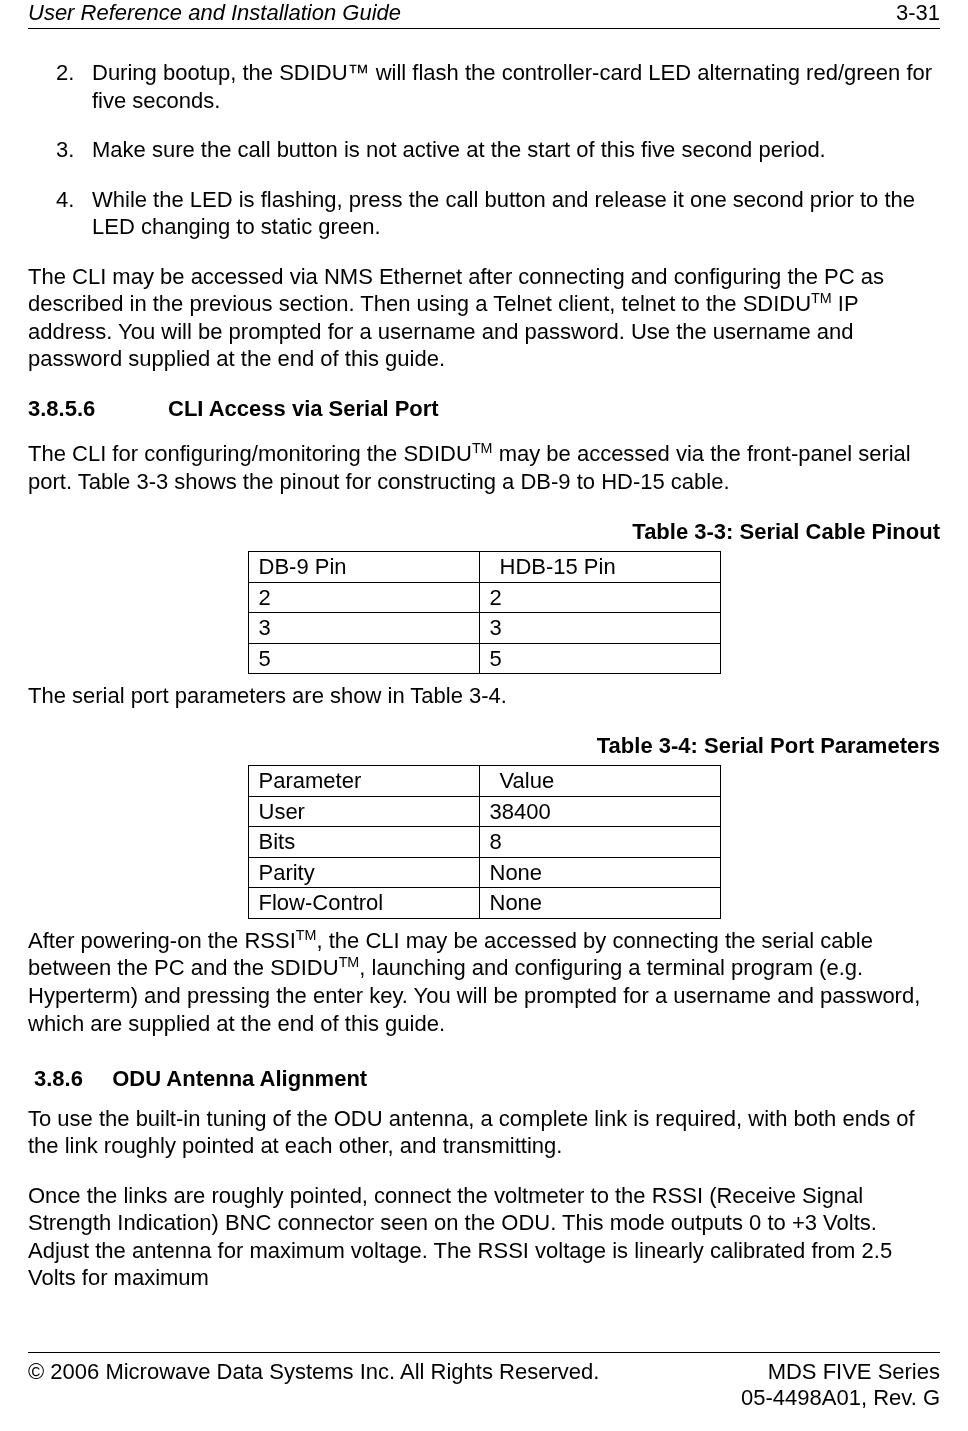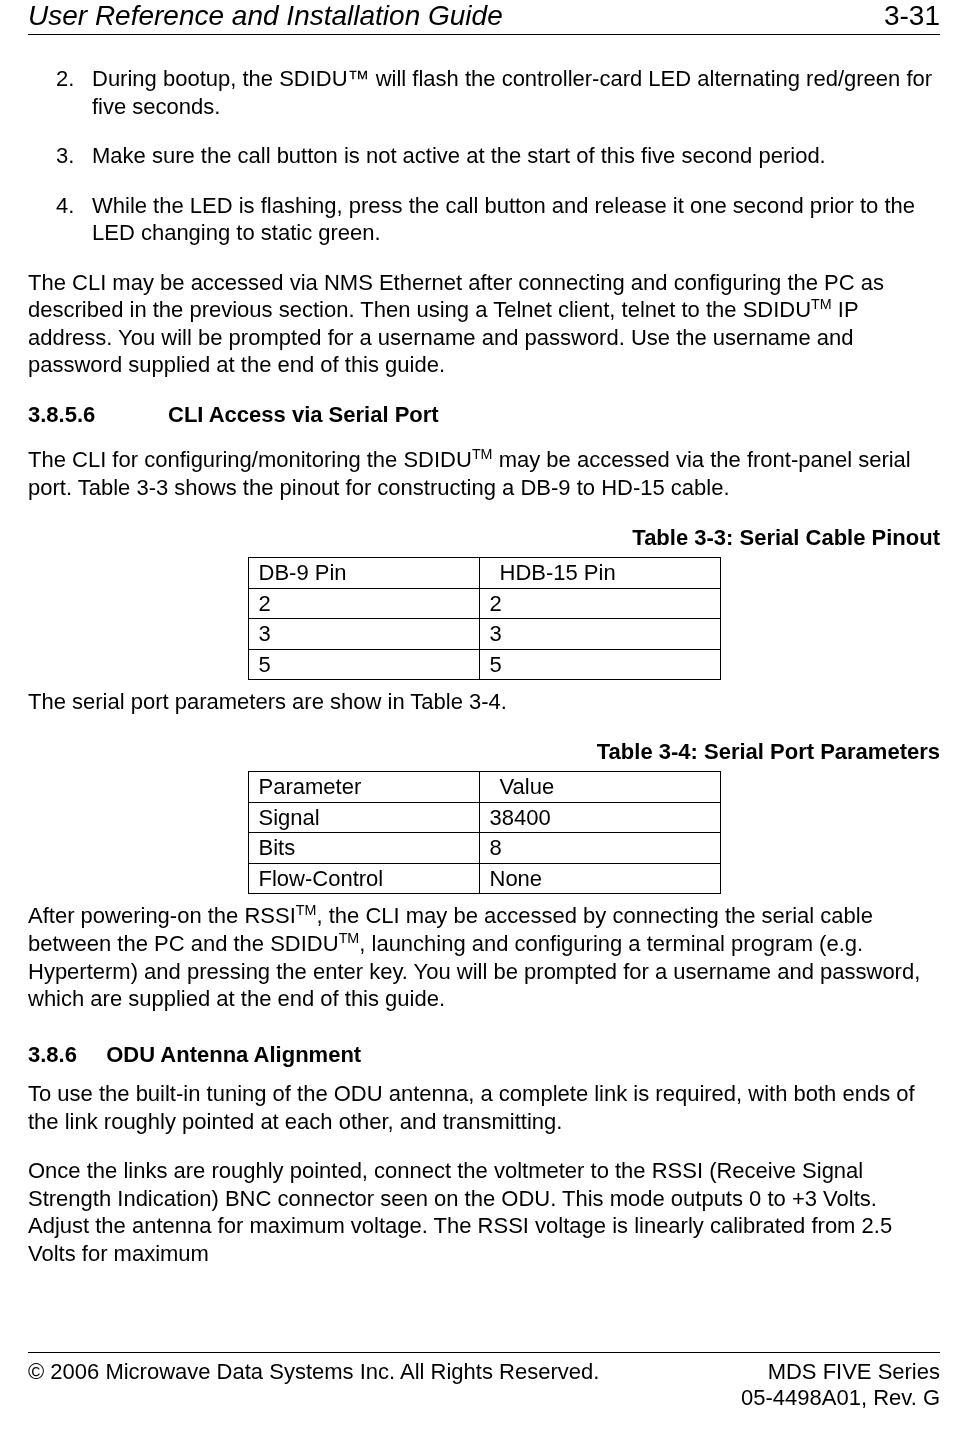--- a/index.html
+++ b/index.html
@@ -20,21 +20,21 @@
     position: relative;
   }
   .header-line {
     display: flex;
     justify-content: space-between;
     align-items: baseline;
     border-bottom: 1.5px solid #000;
     padding-bottom: 2px;
     margin-bottom: 30px;
     font-style: italic;
-    font-size: 28px;
+    font-size: 22px;
   }
   .header-right { font-style: normal; text-align: right; }
   .content {
     font-size: 22px;
     line-height: 1.25;
     flex: 1;
   }
   .ol-item {
     display: flex;
     margin: 0 0 22px 28px;
@@ -44,21 +44,21 @@
   .h3 {
     font-weight: bold;
     font-size: 22px;
     margin: 6px 0 18px 0;
     display: flex;
   }
   .h3 .hnum { width: 140px; }
   .h4 {
     font-weight: bold;
     font-size: 22px;
-    margin: 28px 0 12px 0;
+    margin: 28px 0 12px 6px;
   }
   .h4 .hnum { display: inline-block; width: 72px; }
   .para { margin: 0 0 22px 0; }
   .table-caption {
     text-align: right;
     font-weight: bold;
     font-size: 22px;
     margin: 2px 0 6px 0;
   }
   table {
@@ -147,26 +147,30 @@
     <p class="para">The serial port parameters are show in Table 3-4.</p>
 
     <div class="table-caption">Table 3-4: Serial Port Parameters</div>
     <table>
       <tbody>
           <tr>
         <td class="col1">Parameter</td>
         <td class="col2">Value</td>
       </tr>
       <tr>
-        <td>Signal</td>
+        <td>User</td>
         <td>38400</td>
       </tr>
       <tr>
         <td>Bits</td>
         <td>8</td>
+      </tr>
+      <tr>
+        <td>Parity</td>
+        <td>None</td>
       </tr>
       <tr>
         <td>Flow-Control</td>
         <td>None</td>
       </tr>
     </tbody>
       </table>
 
     <p class="para">
       <span>After powering-on the RSSI</span><sup>TM</sup><span>, the CLI may be accessed by connecting the serial cable between the PC and the SDIDU</span><sup>TM</sup><span>, launching and configuring a terminal program (e.g. Hyperterm) and pressing the enter key. You will be prompted for a username and password, which are supplied at the end of this guide.</span>

